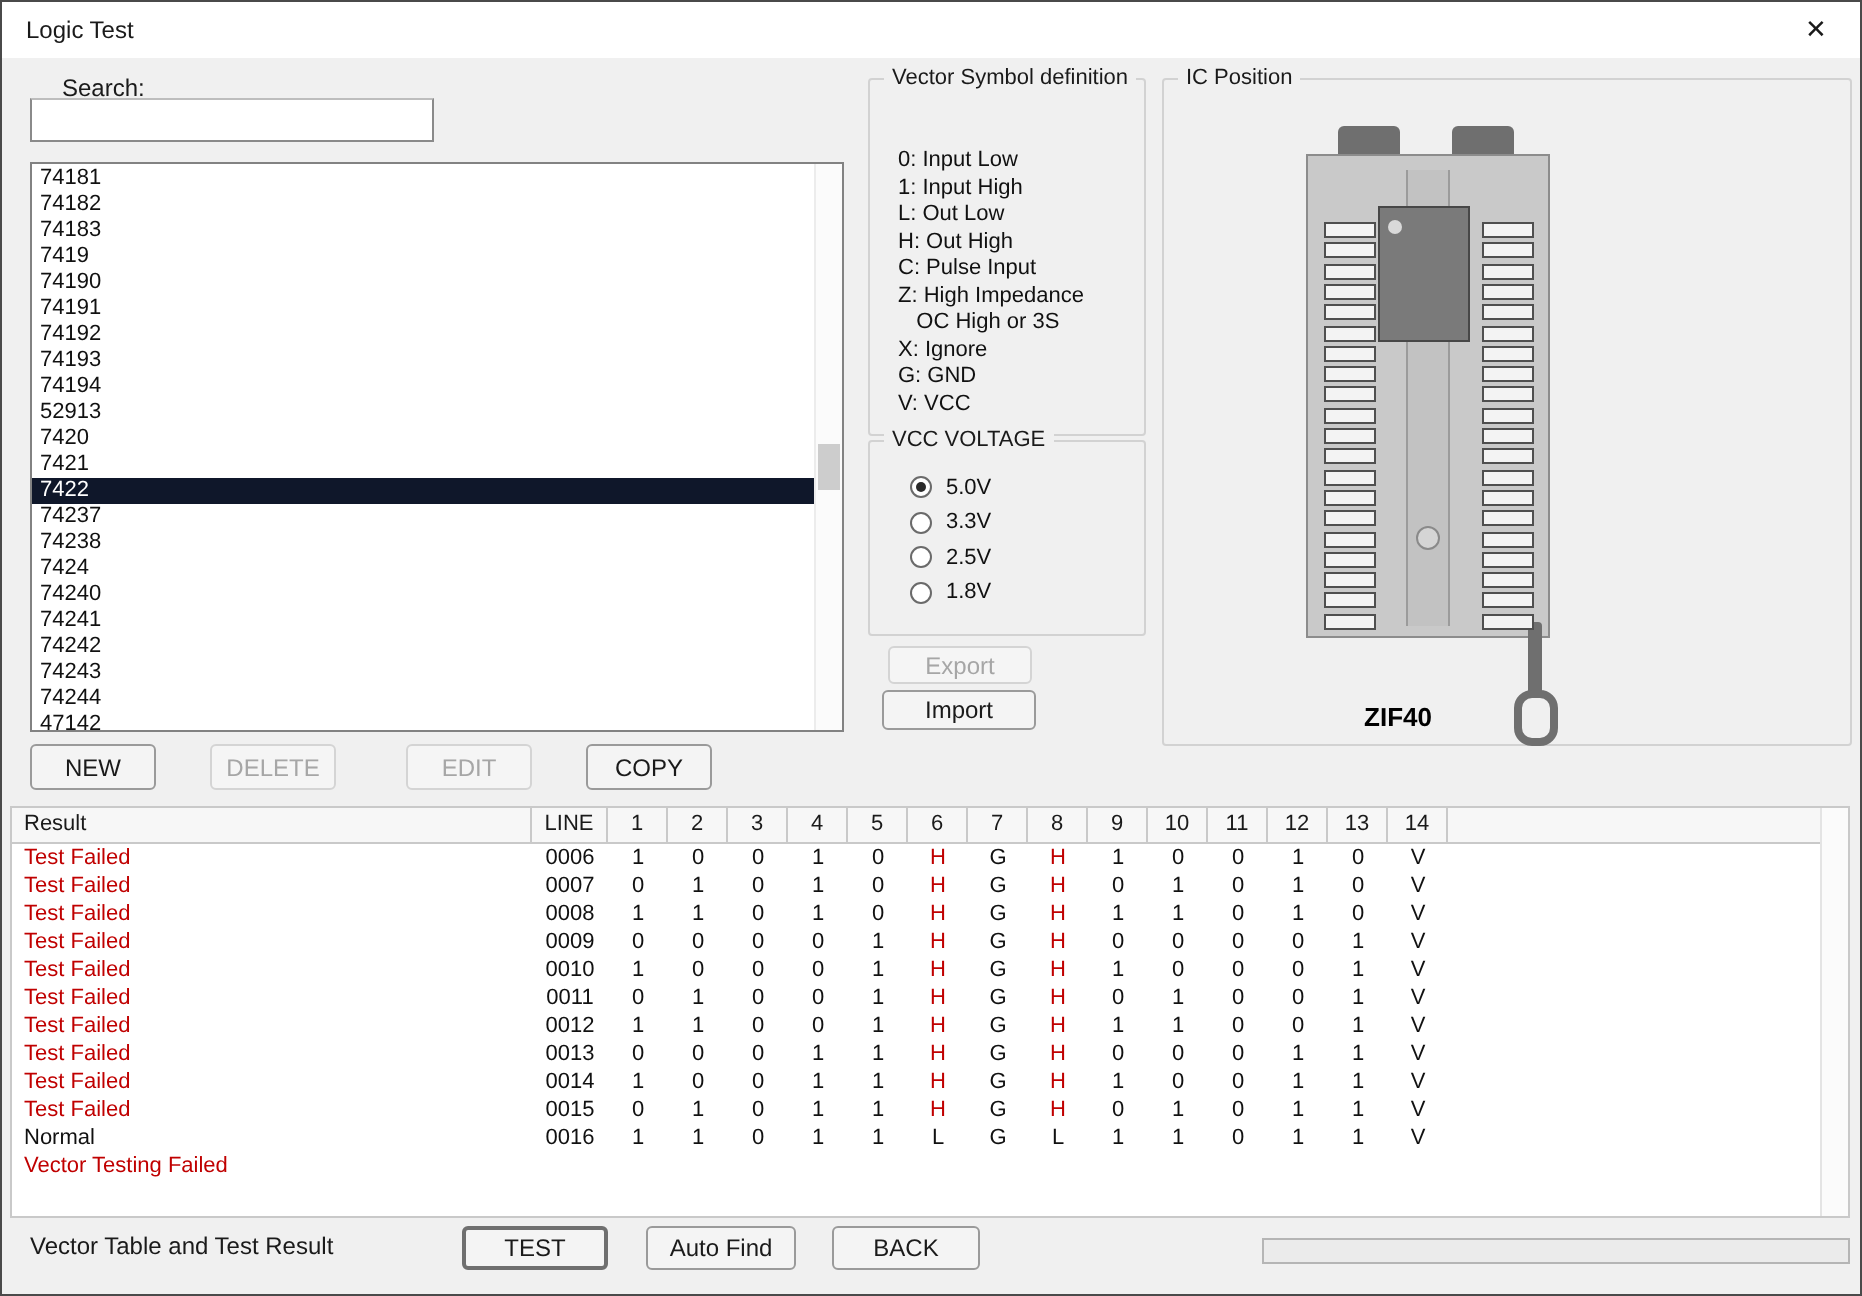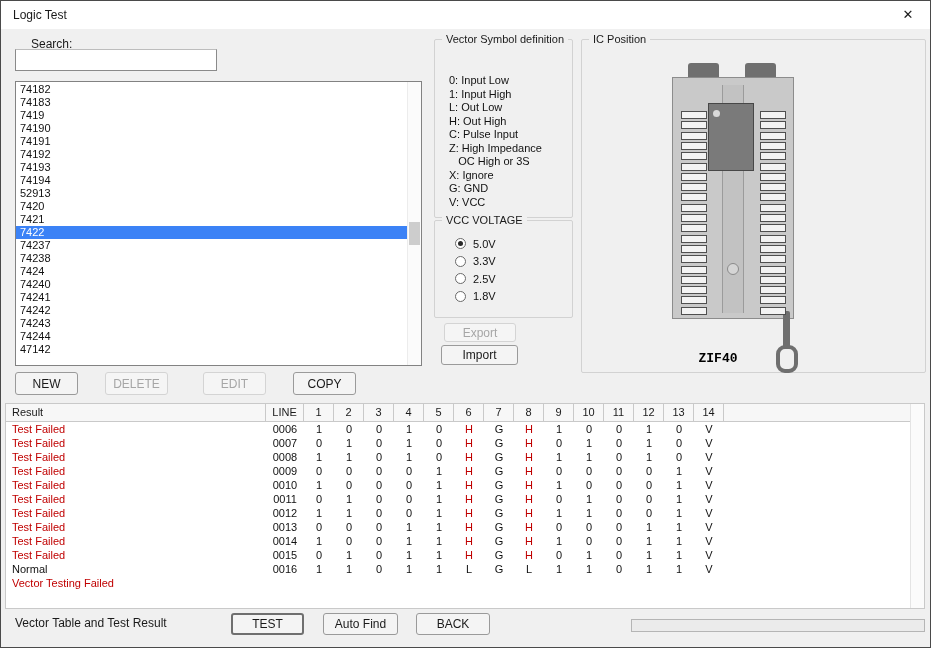--- a/index.html
+++ b/index.html
@@ -12,21 +12,21 @@
   .close-btn{position:absolute;right:6px;top:2px;width:32px;height:24px;text-align:center;line-height:24px;font-size:13px;color:#1a1a1a;}
 
   
   .search-label{position:absolute;left:30px;top:36px;font-size:12px;color:#1a1a1a;}
   .search-input{position:absolute;left:14px;top:48px;width:194px;height:20px;border:1px solid #8a8a8a;border-top-color:#bdbdbd;background:#fff;font-family:inherit;font-size:12px;padding:0 3px;outline:none;}
 
   
   .ic-list{position:absolute;left:14px;top:80px;width:405px;height:283px;background:#fff;border:1px solid #828282;overflow:hidden;}
   .list-items{position:absolute;left:0;top:1px;right:13px;}
   .list-item{height:13px;line-height:13px;font-size:11px;padding-left:4px;color:#111;}
-  .list-item.selected{background:#3b82f6;color:#fff;}
+  .list-item.selected{background:#0f172a;color:#fff;}
   .list-scroll{position:absolute;right:0;top:0;bottom:0;width:13px;background:#fbfbfb;border-left:1px solid #ececec;}
   .list-thumb{position:absolute;left:1px;right:1px;top:140px;height:23px;background:#cdcdcd;}
 
   
   .btn{position:absolute;background:#f4f4f4;border:1px solid #9a9a9a;border-radius:3px;font-family:inherit;font-size:12px;color:#1a1a1a;padding:0;text-align:center;}
   .btn.disabled{color:#a6a6a6;border-color:#d4d4d4;background:#f5f5f5;}
   .btn.default{border:2px solid #6f6f6f;}
 
   
   .groupbox{position:absolute;border:1px solid #d2d2d2;border-radius:2px;}
@@ -35,21 +35,21 @@
   .vs-lines{position:absolute;left:14px;top:34px;}
   .vs-line{font-size:11px;line-height:13.5px;color:#111;white-space:pre;}
 
   .vcc-options{position:absolute;left:20px;top:14px;}
   .radio-row{display:flex;align-items:center;height:17.5px;}
   .radio{width:11px;height:11px;border:1px solid #6a6a6a;border-radius:50%;background:#fff;display:inline-block;position:relative;margin-right:7px;flex:none;box-sizing:border-box;}
   .radio.checked::after{content:"";position:absolute;left:2px;top:2px;width:5px;height:5px;border-radius:50%;background:#2a2a2a;}
   .radio-label{font-size:11px;color:#111;}
 
   
-  .zif-socket{position:absolute;left:671px;top:62px;width:130px;height:308px;font-family:Liberation Mono, monospace;}
+  .zif-socket{position:absolute;left:652px;top:62px;width:130px;height:308px;}
   .zif-tab{position:absolute;top:0;width:31px;height:17px;background:#6f6f6f;border-radius:3px 3px 0 0;}
   .zif-tab-left{left:16px;}
   .zif-tab-right{left:73px;}
   .zif-body{position:absolute;left:0;top:14px;width:120px;height:240px;background:#c9c9c9;border:1px solid #8c8c8c;}
   .zif-channel{position:absolute;left:50px;top:22px;width:20px;height:228px;background:#c2c2c2;border-left:1px solid #9b9b9b;border-right:1px solid #9b9b9b;}
   .slot{position:absolute;width:24px;height:6px;background:#f3f3f3;border:1px solid #4f4f4f;}
   .slot-left{left:9px;}
   .slot-right{left:88px;}
   .zif-chip{position:absolute;left:36px;top:40px;width:44px;height:66px;background:#7a7a7a;border:1px solid #474747;}
   .chip-dot{position:absolute;left:4px;top:6px;width:7px;height:7px;border-radius:50%;background:#d9d9d9;}
@@ -84,20 +84,21 @@
   <div class="titlebar">
     <span class="title-text">Logic Test</span>
     <span class="close-btn">✕</span>
   </div>
 
   <div class="search-label">Search:</div>
   <input class="search-input" value="" style="">
 
   <div class="ic-list">
     <div class="list-items">
+        <div class="list-item">74181</div>
         <div class="list-item">74182</div>
         <div class="list-item">74183</div>
         <div class="list-item">7419</div>
         <div class="list-item">74190</div>
         <div class="list-item">74191</div>
         <div class="list-item">74192</div>
         <div class="list-item">74193</div>
         <div class="list-item">74194</div>
         <div class="list-item">52913</div>
         <div class="list-item">7420</div>

